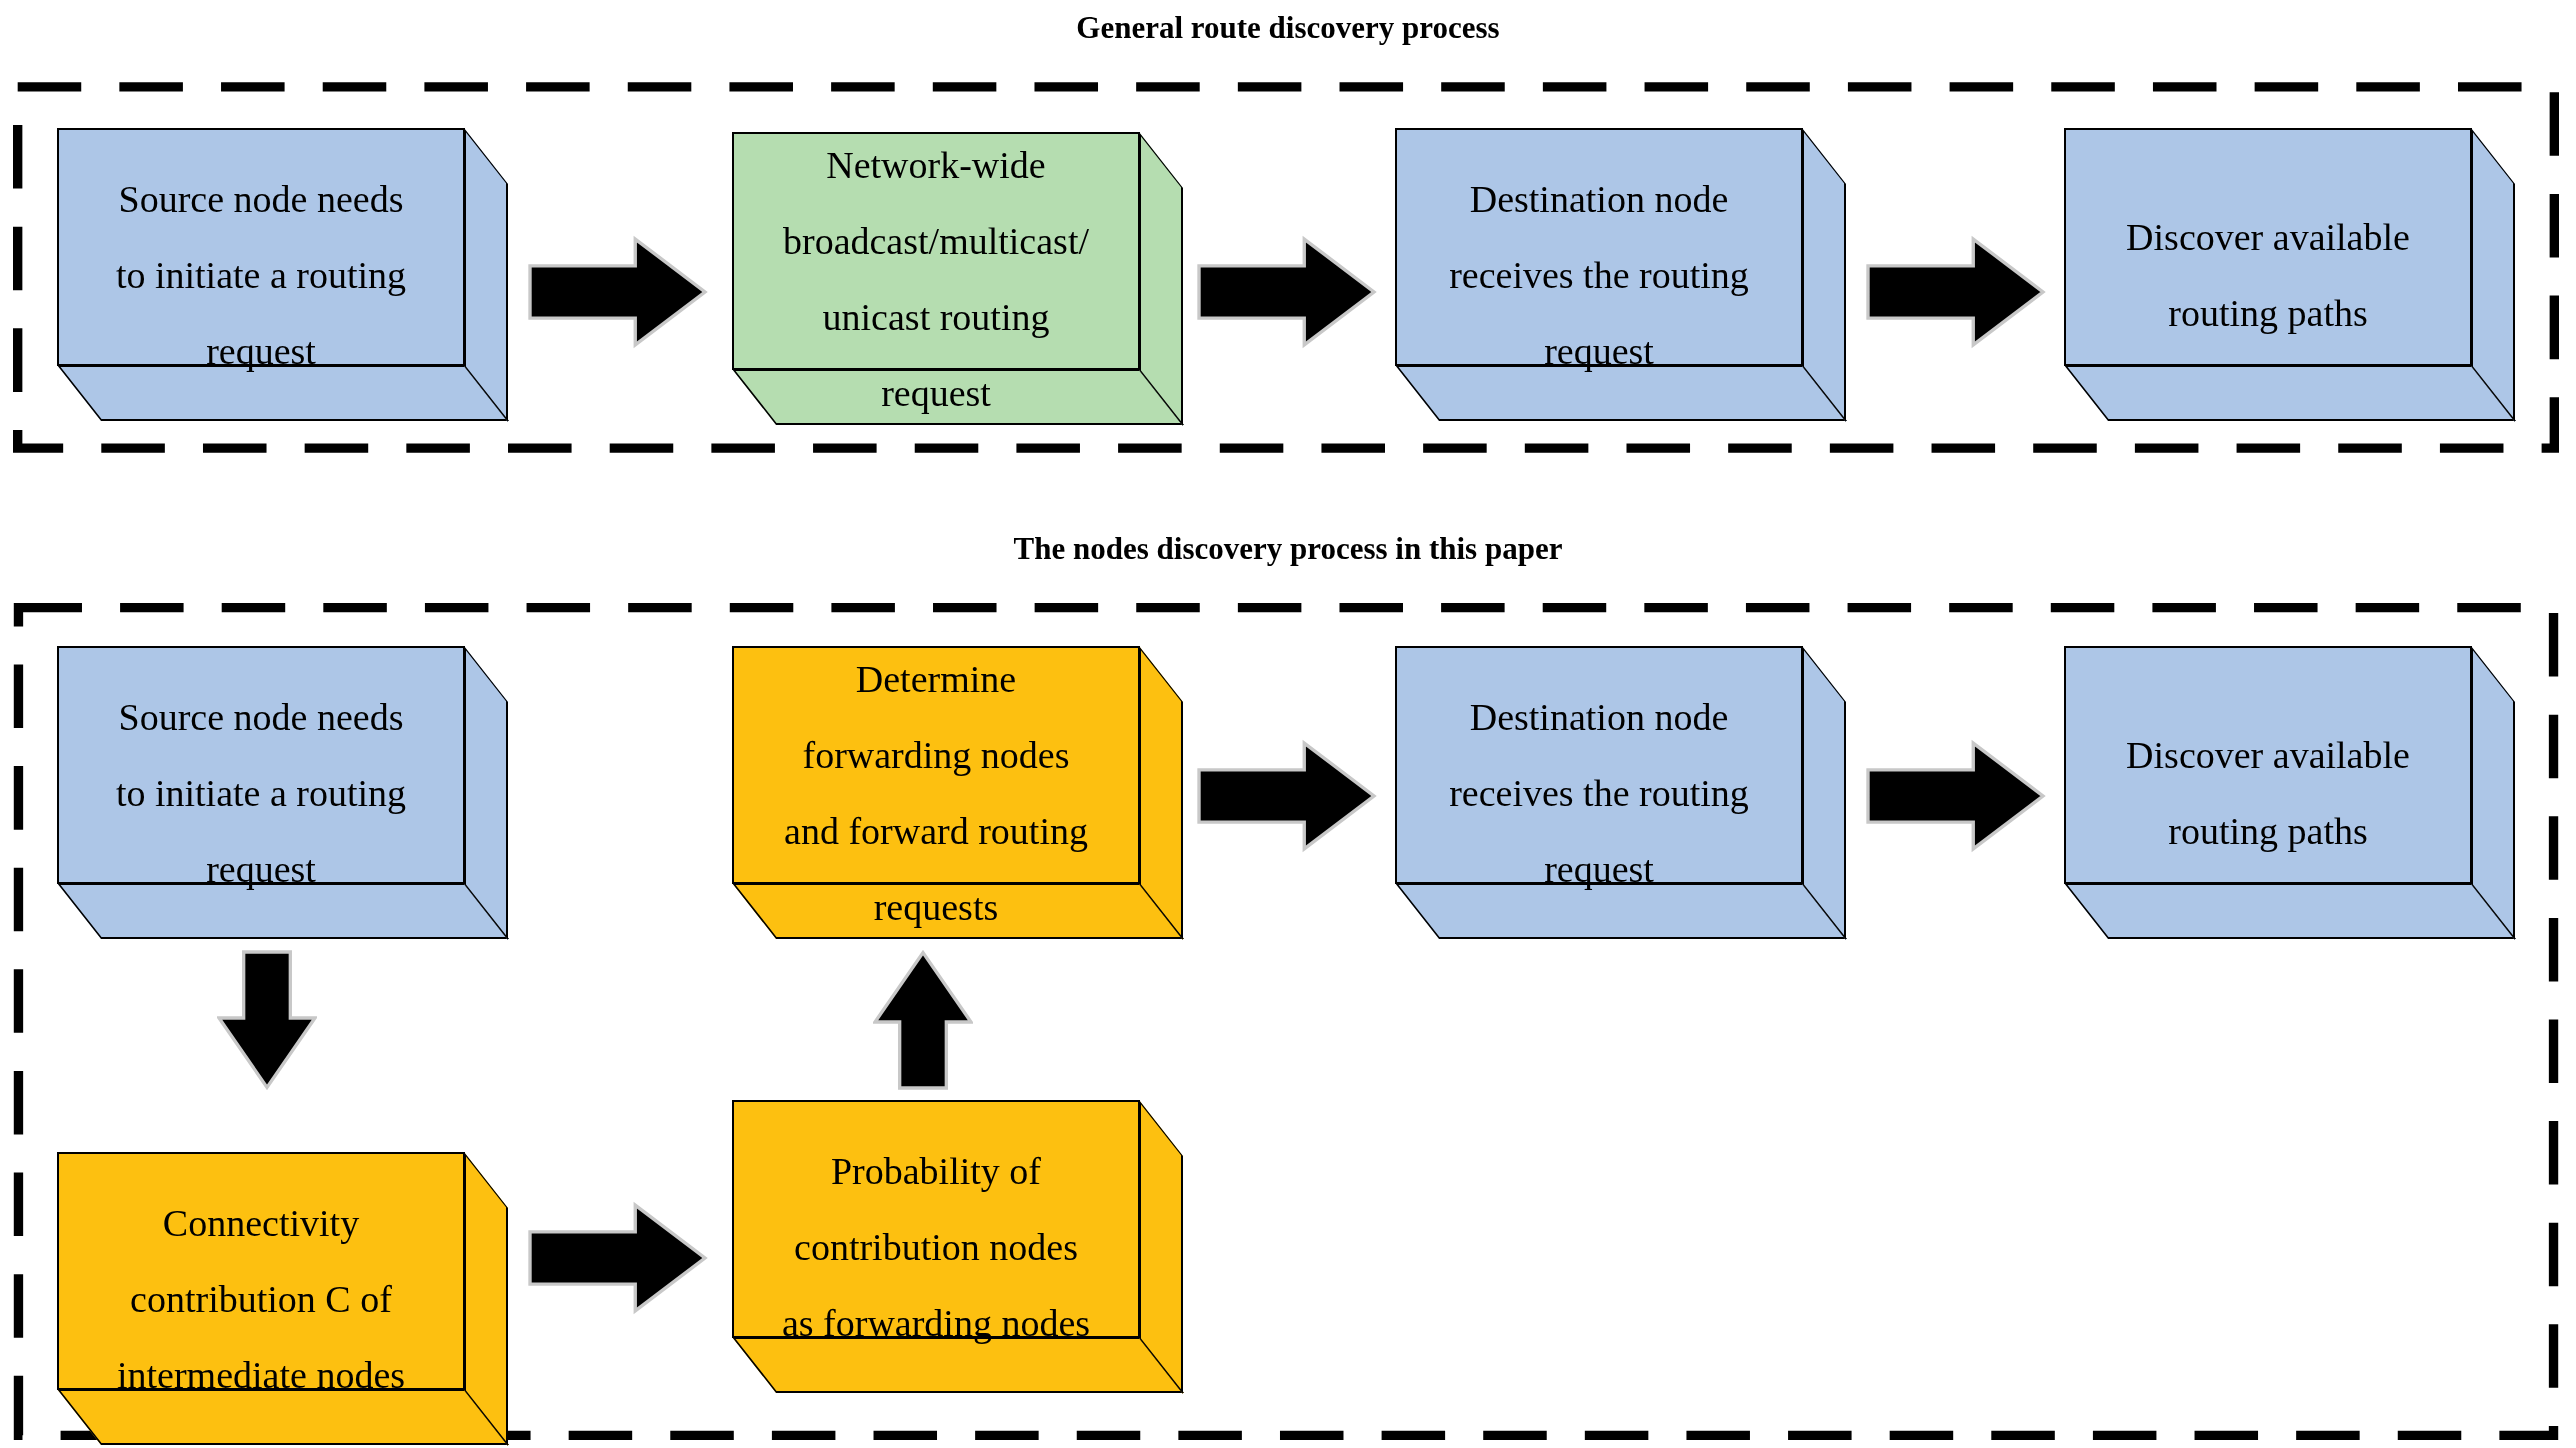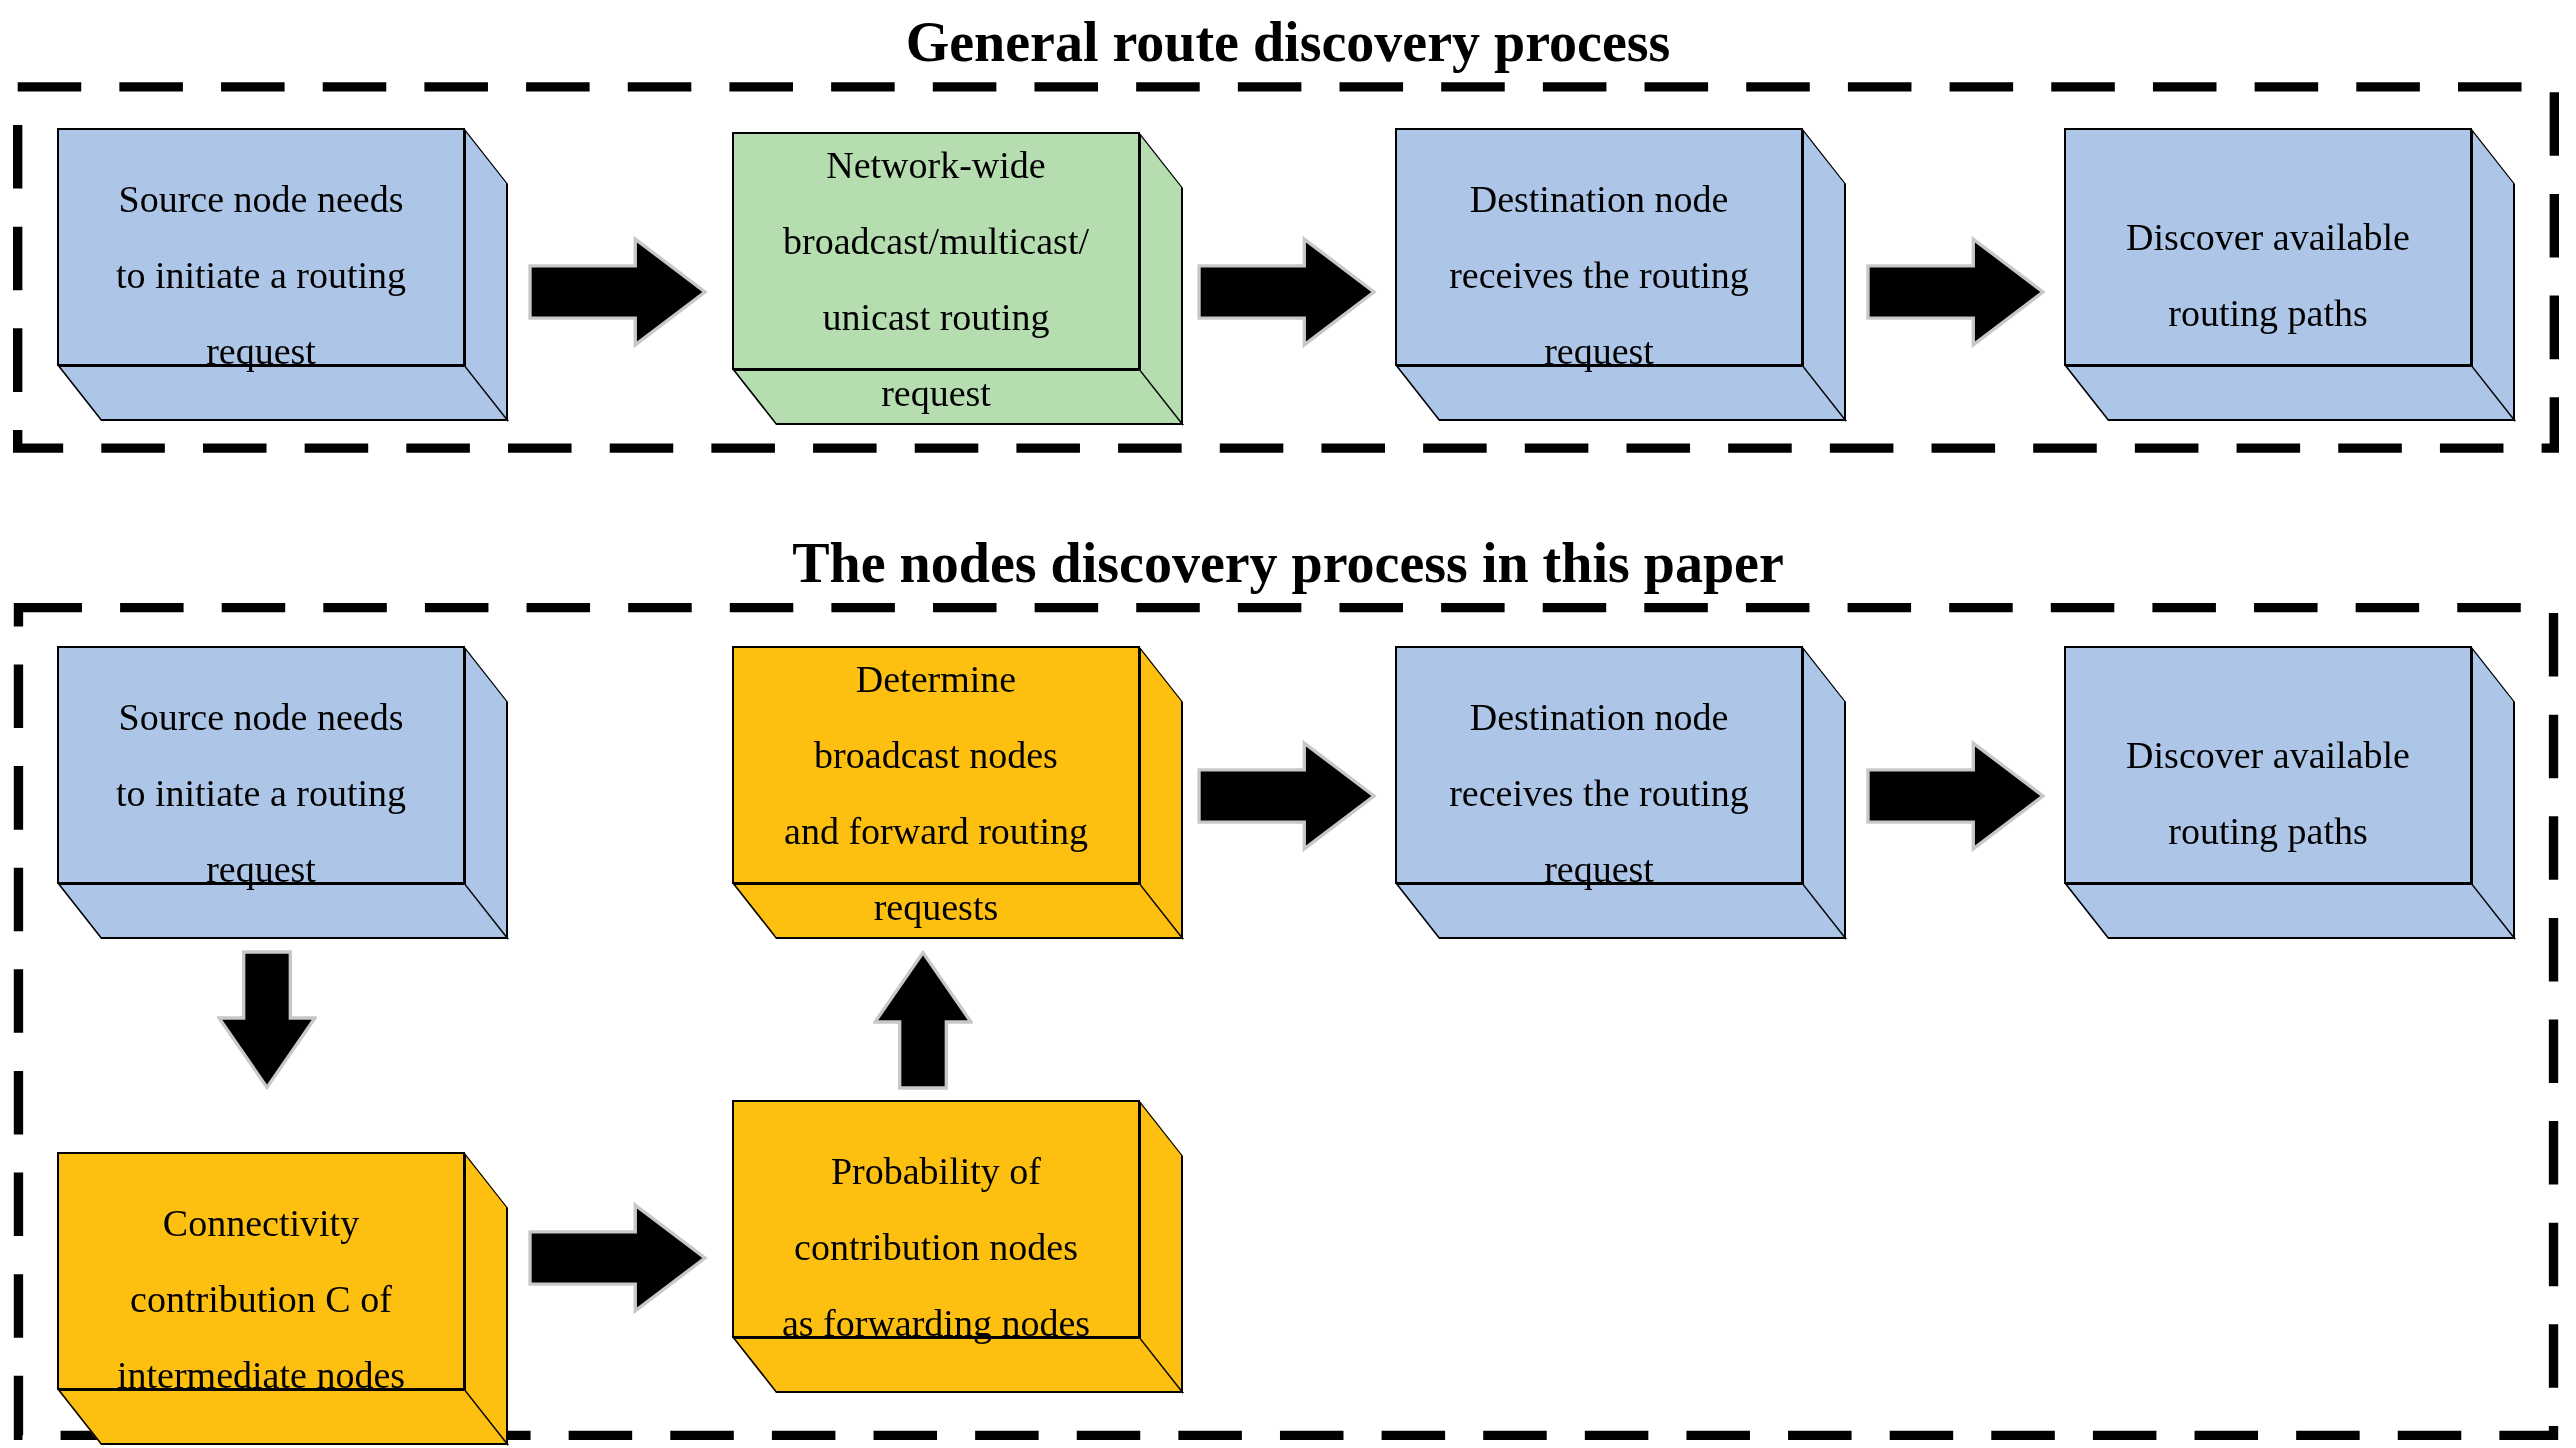--- a/index.html
+++ b/index.html
@@ -1,21 +1,21 @@
 <!DOCTYPE html>
 <html style="--blue: #adc6e7; --green: #b5ddb0; --orange: #fdc010; --frame: #000000; --arrow_fill: #000000; --arrow_outline: #c8c8c8;font-size:10.7px"><head>
 <meta charset="utf-8">
 <style>
   html,body{margin:0;padding:0;background:#ffffff;}
   body{position:relative;width:2576px;height:1449px;overflow:hidden;
        font-family:"Liberation Serif", serif;color:#000;}
 
   
   .title{position:absolute;left:0;width:100%;text-align:center;
-         font-weight:bold;font-size:56px;line-height:1.2;}
+         font-weight:bold;font-size:31px;line-height:1.2;}
 
   
   svg.frame{position:absolute;}
   svg.frame rect{fill:none;stroke:var(--frame,#000);stroke-width:14;
                  stroke-dasharray:95 57;}
 
   
   .box3d{position:absolute;--w:408px;--h:238px;--dx:44px;--dy:56px;
          width:calc(var(--w) + var(--dx));height:calc(var(--h) + var(--dy));}
   .box3d .b-front,.box3d .b-right,.box3d .b-bottom{
@@ -111,21 +111,21 @@
   <div class="b-label">Source node needs
 to initiate a routing
 request</div>
 </div>
 
 <div class="box3d c-orange" style="left:732px;top:646px">
   <div class="b-bottom"></div>
   <div class="b-right"></div>
   <div class="b-front"></div>
   <div class="b-label">Determine
-broadcast nodes
+forwarding nodes
 and forward routing
 requests</div>
 </div>
 
 <svg class="arrow" style="left:1197px;top:739px" width="181" height="114" viewBox="0 0 270 170">
   <polygon points="3,46 160,46 160,6 264,85 160,164 160,124 3,124"></polygon>
 </svg>
 
 <div class="box3d c-blue" style="left:1395px;top:646px">
   <div class="b-bottom"></div>

